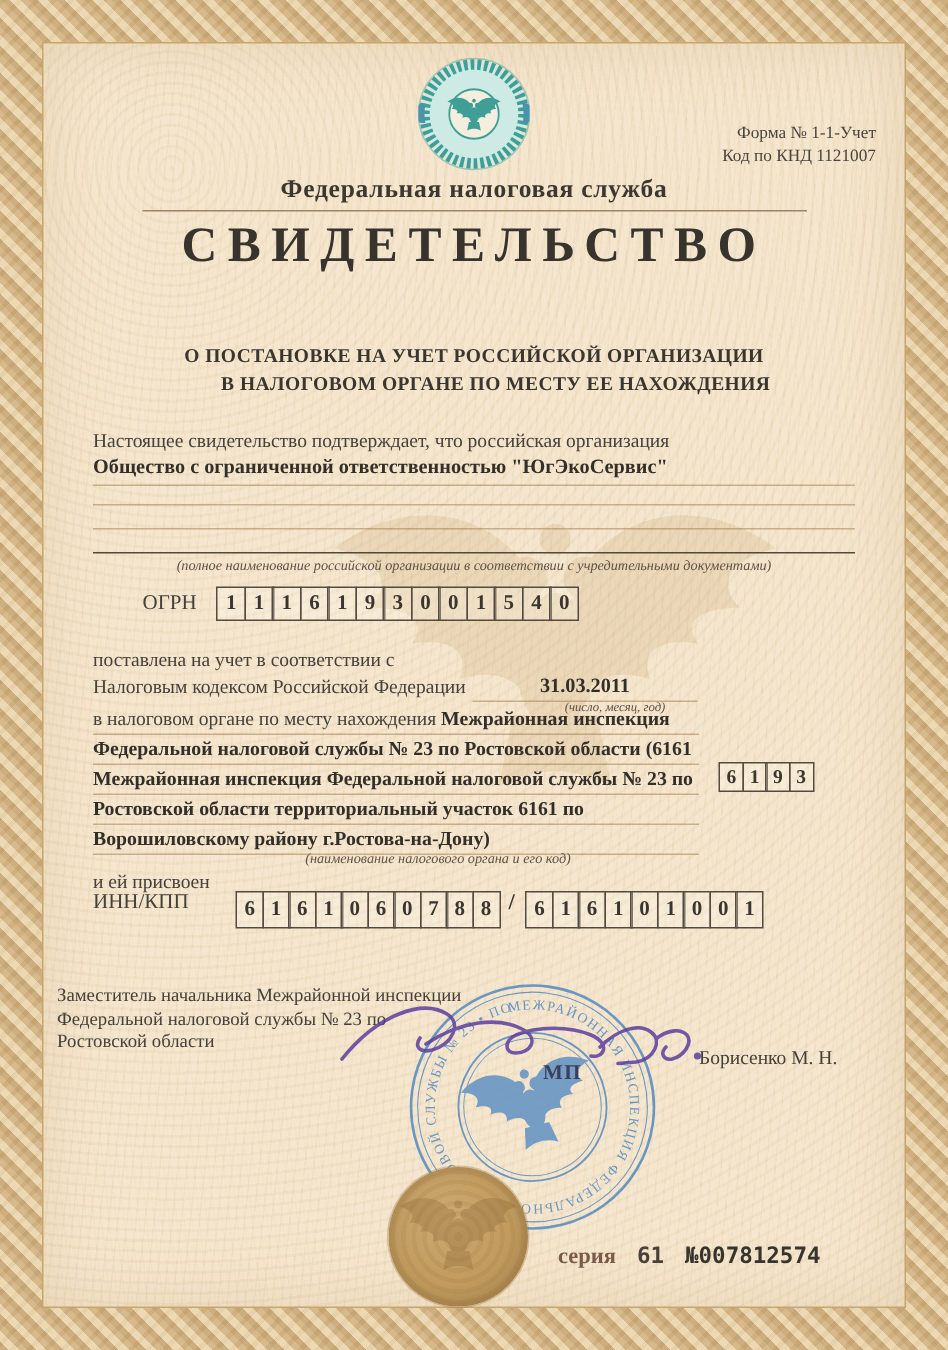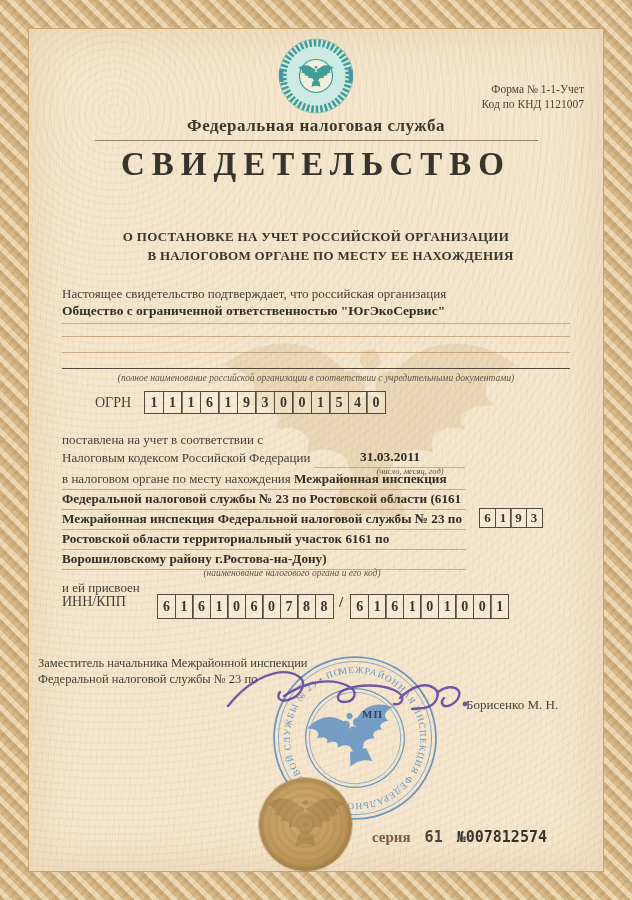--- a/index.html
+++ b/index.html
@@ -40,21 +40,21 @@
     border:1.5px solid #544a3e;margin-right:-1.5px;
     display:inline-flex;align-items:center;justify-content:center;
     font-weight:700;font-size:14px;color:#3a352f;
     background:rgba(255,250,240,.25);
   }
   .code-4 .cell{width:17px;height:20px;font-size:13px;}
   .inn-row .cell{width:19px;height:25px;font-size:14px;}
   .label{font-size:14px;color:#45403a;}
   .slash{font-size:15px;font-weight:700;color:#3a352f;margin:0 7px;}
   .signer{font-size:12.5px;line-height:15.5px;color:#45403a;}
-  .mp{font-size:11px;font-weight:700;color:#3a3f5c;letter-spacing:1px;}
+  .mp{font-size:14px;font-weight:700;color:#3a3f5c;letter-spacing:1px;}
   .series-row{display:flex;align-items:baseline;gap:14px;}
   .series-label{font-size:15px;font-weight:700;color:#7b5a4a;}
   .series-num{font-family:"DejaVu Sans Mono","Liberation Mono",monospace;font-size:15px;font-weight:700;color:#37332d;}
   .gold-seal{
     border-radius:50%;
     background:
       repeating-radial-gradient(circle at 50% 50%, rgba(140,104,52,.12) 0 3px, transparent 3px 7px),
       radial-gradient(circle at 42% 38%, #cfaa71 0%, #c09a5e 55%, #ad8950 85%, #a07c46 100%);
     box-shadow:inset 0 0 8px rgba(120,85,40,.5), 0 0 0 1px rgba(150,115,60,.35);
   }
@@ -140,20 +140,21 @@
   <div class="abs inn-row" style="left:62px;top:594px;display:flex;align-items:flex-start;">
     <span class="label" style="width:95px;">ИНН/КПП</span>
     <span><span class="cell">6</span><span class="cell">1</span><span class="cell">6</span><span class="cell">1</span><span class="cell">0</span><span class="cell">6</span><span class="cell">0</span><span class="cell">7</span><span class="cell">8</span><span class="cell">8</span></span>
     <span class="slash">/</span>
     <span><span class="cell">6</span><span class="cell">1</span><span class="cell">6</span><span class="cell">1</span><span class="cell">0</span><span class="cell">1</span><span class="cell">0</span><span class="cell">0</span><span class="cell">1</span></span>
   </div>
 
   <div class="abs signer" style="left:38px;top:656px;">
     <div>Заместитель начальника Межрайонной инспекции</div>
     <div>Федеральной налоговой службы № 23 по</div>
+    <div>Ростовской области</div>
   </div>
 
   <svg class="abs" style="left:267px;top:650px;opacity:.82;" width="176" height="176" viewBox="0 0 200 200">
     <defs>
         <path id="ringPath" d="M100,26 a74,74 0 1,1 -0.01,0 z"></path>
       </defs>
     <g transform="rotate(-14 100 100)" fill="none" stroke="#4d86c0">
       <circle cx="100" cy="100" r="92" stroke-width="2"></circle>
       <circle cx="100" cy="100" r="87" stroke-width="0.8"></circle>
       <circle cx="100" cy="100" r="56" stroke-width="1.4"></circle>

